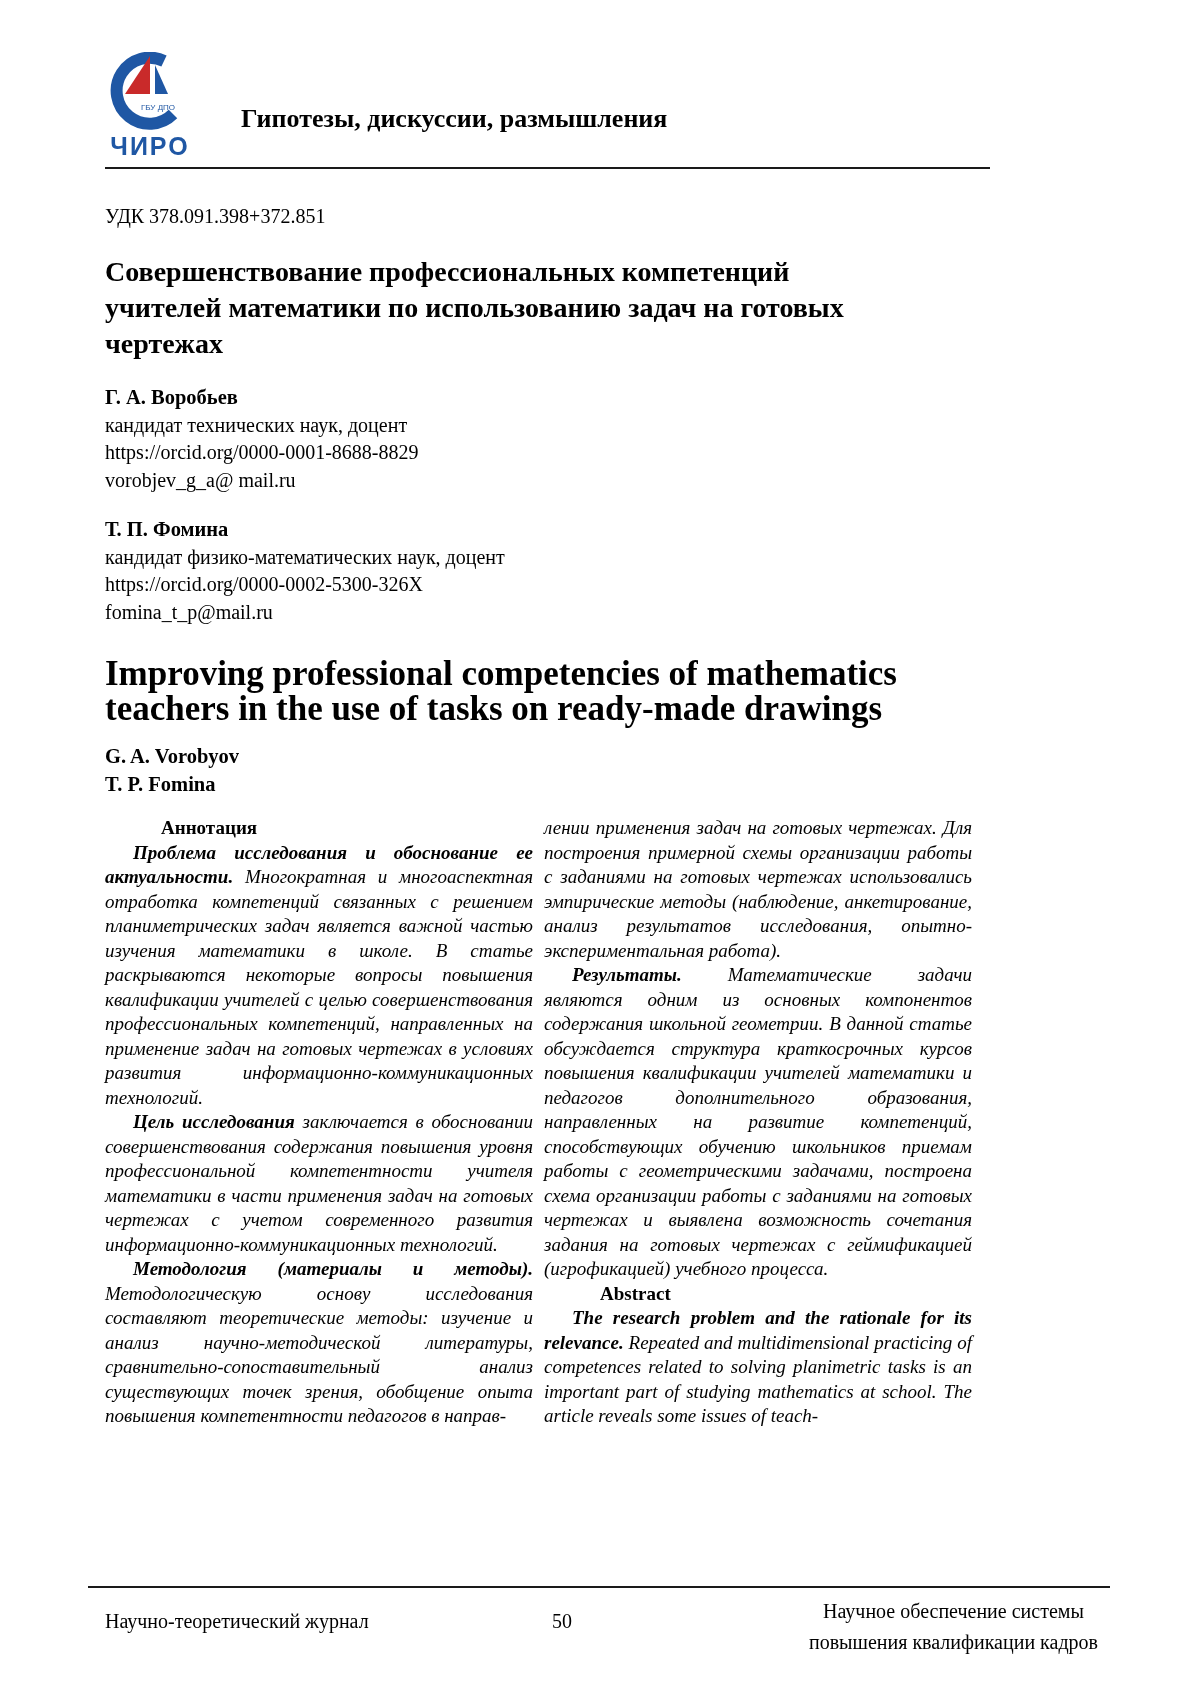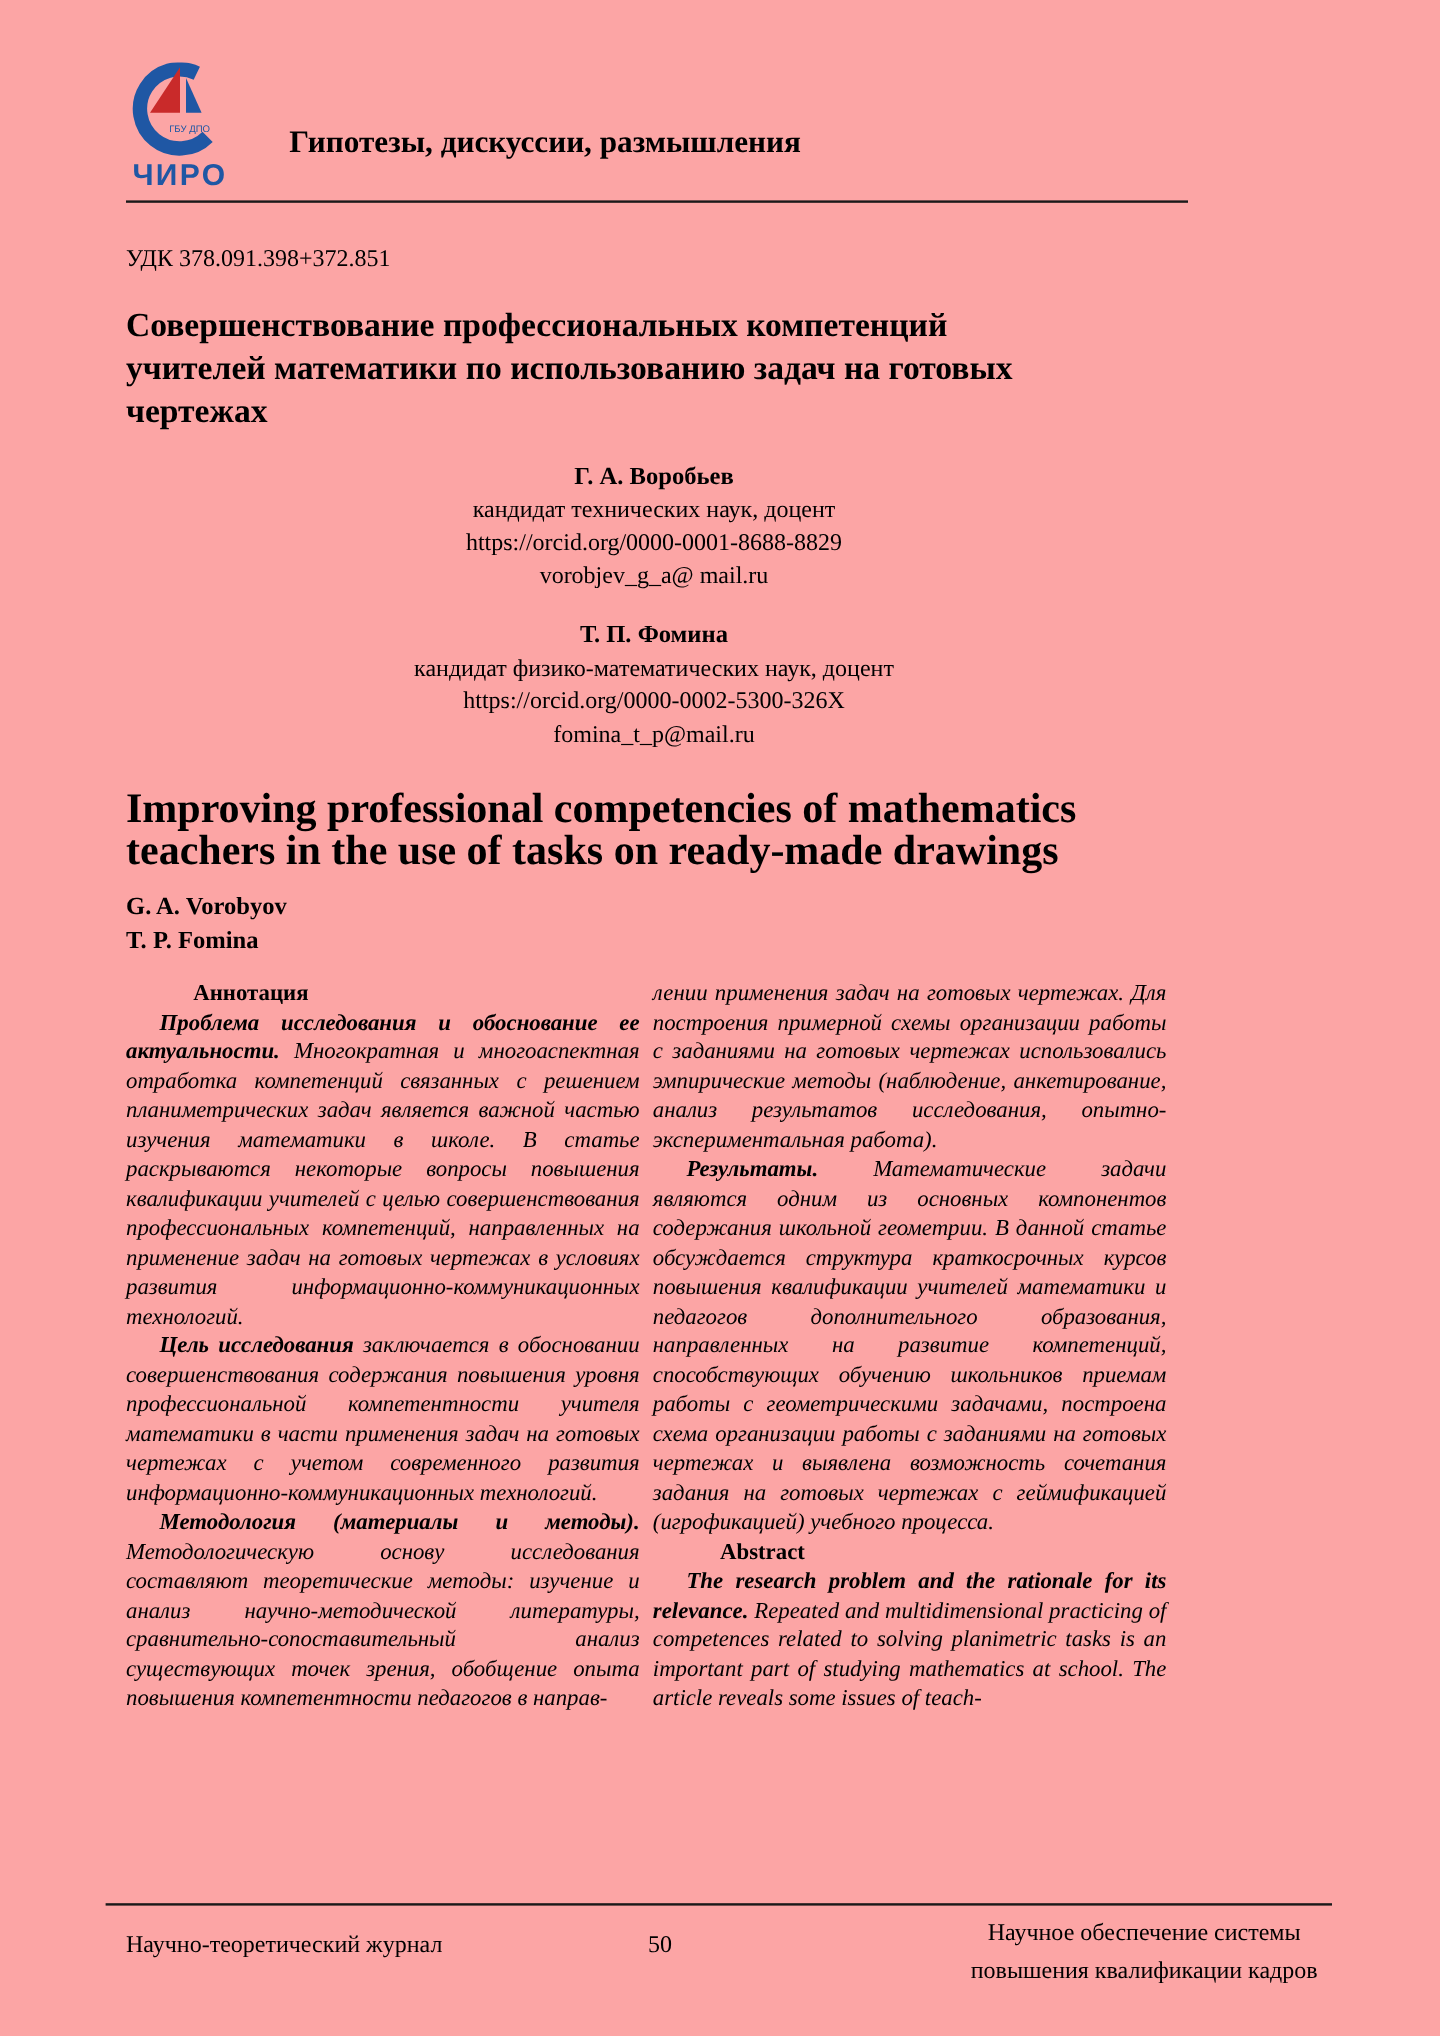--- a/index.html
+++ b/index.html
@@ -2,21 +2,21 @@
 <html><head>
 <meta charset="utf-8">
 <style>
   * { margin: 0; padding: 0; box-sizing: border-box; }
   html, body { background: #e8e8e8; }
   .page {
     position: relative;
     width: 1200px;
     height: 1697px;
     margin: 0 auto;
-    background: #fca5a5;
+    background: #ffffff;
     font-family: "Liberation Serif", serif;
     color: #000000;
     overflow: hidden;
   }
   .inner { padding: 52px 215px 0 105px; }
 
   
   .masthead { display: flex; align-items: flex-start; margin-left: -14px; }
   .logo-box { width: 118px; text-align: center; }
   .logo-box svg { display: block; margin: 0 auto; }
@@ -43,21 +43,21 @@
 
   
   .udc { margin-top: 36px; font-size: 20px; }
   .title-ru {
     margin-top: 26px;
     font-size: 28px;
     font-weight: bold;
     line-height: 36px;
     max-width: 760px;
   }
-  .author-block { margin-top: 22px; font-size: 20px; line-height: 27.5px; text-align: center; }
+  .author-block { margin-top: 22px; font-size: 20px; line-height: 27.5px; }
   .author-name { font-weight: bold; font-size: 20.5px; }
   .title-en {
     margin-top: 30px;
     font-size: 35px;
     font-weight: bold;
     line-height: 35px;
     max-width: 850px;
   }
   .authors-en { margin-top: 16px; font-size: 20.5px; font-weight: bold; line-height: 28px; }
 
@@ -80,20 +80,21 @@
     top: 1586px;
     left: 88px;
     width: 1022px;
   }
   .footer-rule { border-top: 2px solid #1a1a1a; width: 100%; }
   .footer-row {
     display: flex;
     align-items: flex-start;
     margin-top: 8px;
     font-size: 20px;
+    gap: 12px;
   }
   .footer-left { margin-left: 17px; width: 390px; padding-top: 14px; }
   .footer-page { width: 110px; text-align: center; padding-top: 14px; }
   .footer-right { margin-left: auto; text-align: center; line-height: 31px; margin-right: 12px; }
 </style>
 </head>
 <body>
 
 <div class="page">
   <div class="inner">

